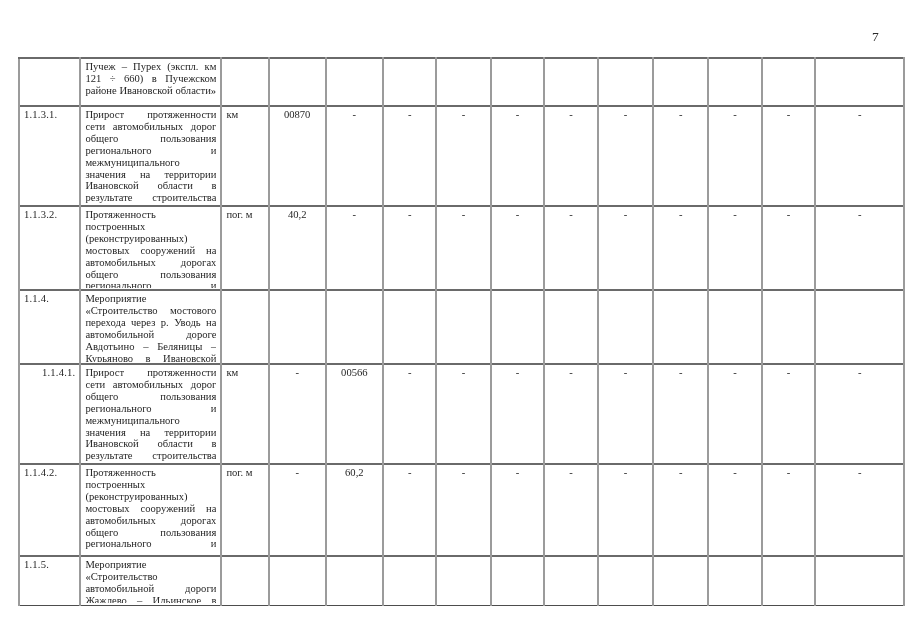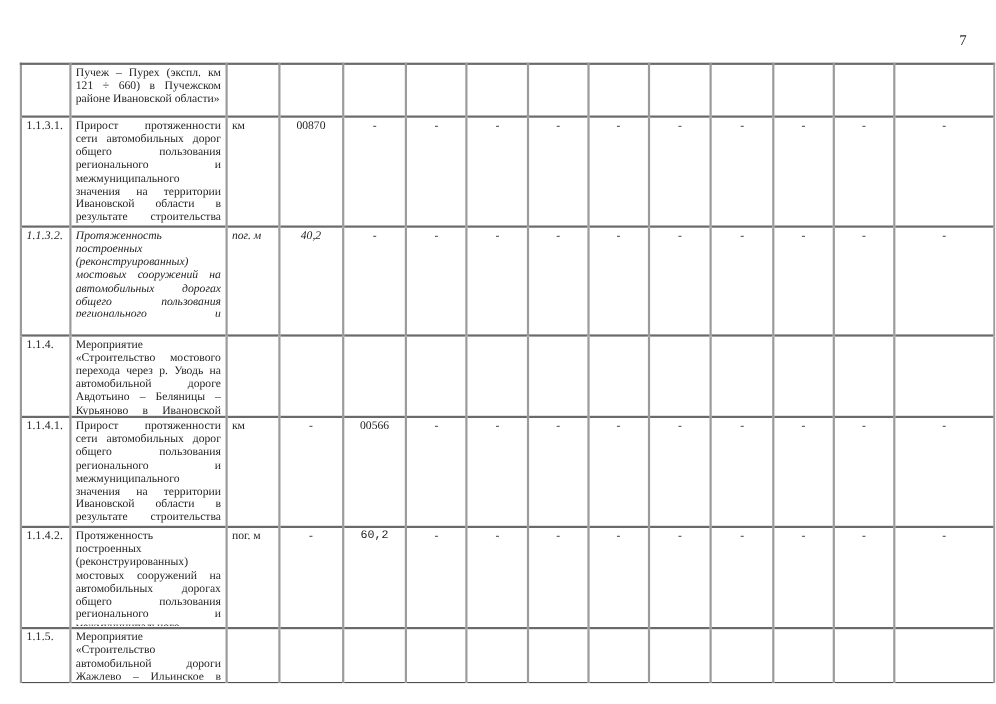--- a/index.html
+++ b/index.html
@@ -166,21 +166,21 @@
           <td class="cell-val">
             <div class="clip" style="height: 95px;">-</div>
           </td>
           <td class="cell-val">
             <div class="clip" style="height: 95px;">-</div>
           </td>
           <td class="cell-val">
             <div class="clip" style="height: 95px;">-</div>
           </td>
         </tr>
-        <tr style="height: 99px; font-style: italic;">
+        <tr style="height: 84px;">
           <td class="cell-id">
             <div class="clip" style="height: 79px;">1.1.3.2.</div>
           </td>
           <td class="cell-desc">
             <div class="clip" style="height: 79px;">Протяженность построенных (реконструированных) мостовых сооружений на автомобильных дорогах общего пользования регионального и межмуниципального значения</div>
           </td>
           <td class="cell-unit">
             <div class="clip" style="height: 79px;">пог. м</div>
           </td>
           <td class="cell-val">
@@ -256,21 +256,21 @@
           </td>
           <td class="cell-val">
             <div class="clip" style="height: 69px;"></div>
           </td>
           <td class="cell-val">
             <div class="clip" style="height: 69px;"></div>
           </td>
         </tr>
         <tr style="height: 100px;">
           <td class="cell-id">
-            <div class="clip" style="height: 95px;">1.1.4.1.</div>
+            <div class="clip" style="height: 95px; margin-left: 18px;">1.1.4.1.</div>
           </td>
           <td class="cell-desc">
             <div class="clip" style="height: 95px;">Прирост протяженности сети автомобильных дорог общего пользования регионального и межмуниципального значения на территории Ивановской области в результате строительства новых автомобильных дорог</div>
           </td>
           <td class="cell-unit">
             <div class="clip" style="height: 95px;">км</div>
           </td>
           <td class="cell-val">
             <div class="clip" style="height: 95px;">-</div>
           </td>
@@ -312,21 +312,21 @@
           <td class="cell-desc">
             <div class="clip" style="height: 87px;">Протяженность построенных (реконструированных) мостовых сооружений на автомобильных дорогах общего пользования регионального и межмуниципального значения</div>
           </td>
           <td class="cell-unit">
             <div class="clip" style="height: 87px;">пог. м</div>
           </td>
           <td class="cell-val">
             <div class="clip" style="height: 87px;">-</div>
           </td>
           <td class="cell-val">
-            <div class="clip" style="height: 87px; font-family: Liberation Mono, monospace;">60,2</div>
+            <div class="clip" style="height: 87px;">60,2</div>
           </td>
           <td class="cell-val">
             <div class="clip" style="height: 87px;">-</div>
           </td>
           <td class="cell-val">
             <div class="clip" style="height: 87px;">-</div>
           </td>
           <td class="cell-val">
             <div class="clip" style="height: 87px;">-</div>
           </td>

